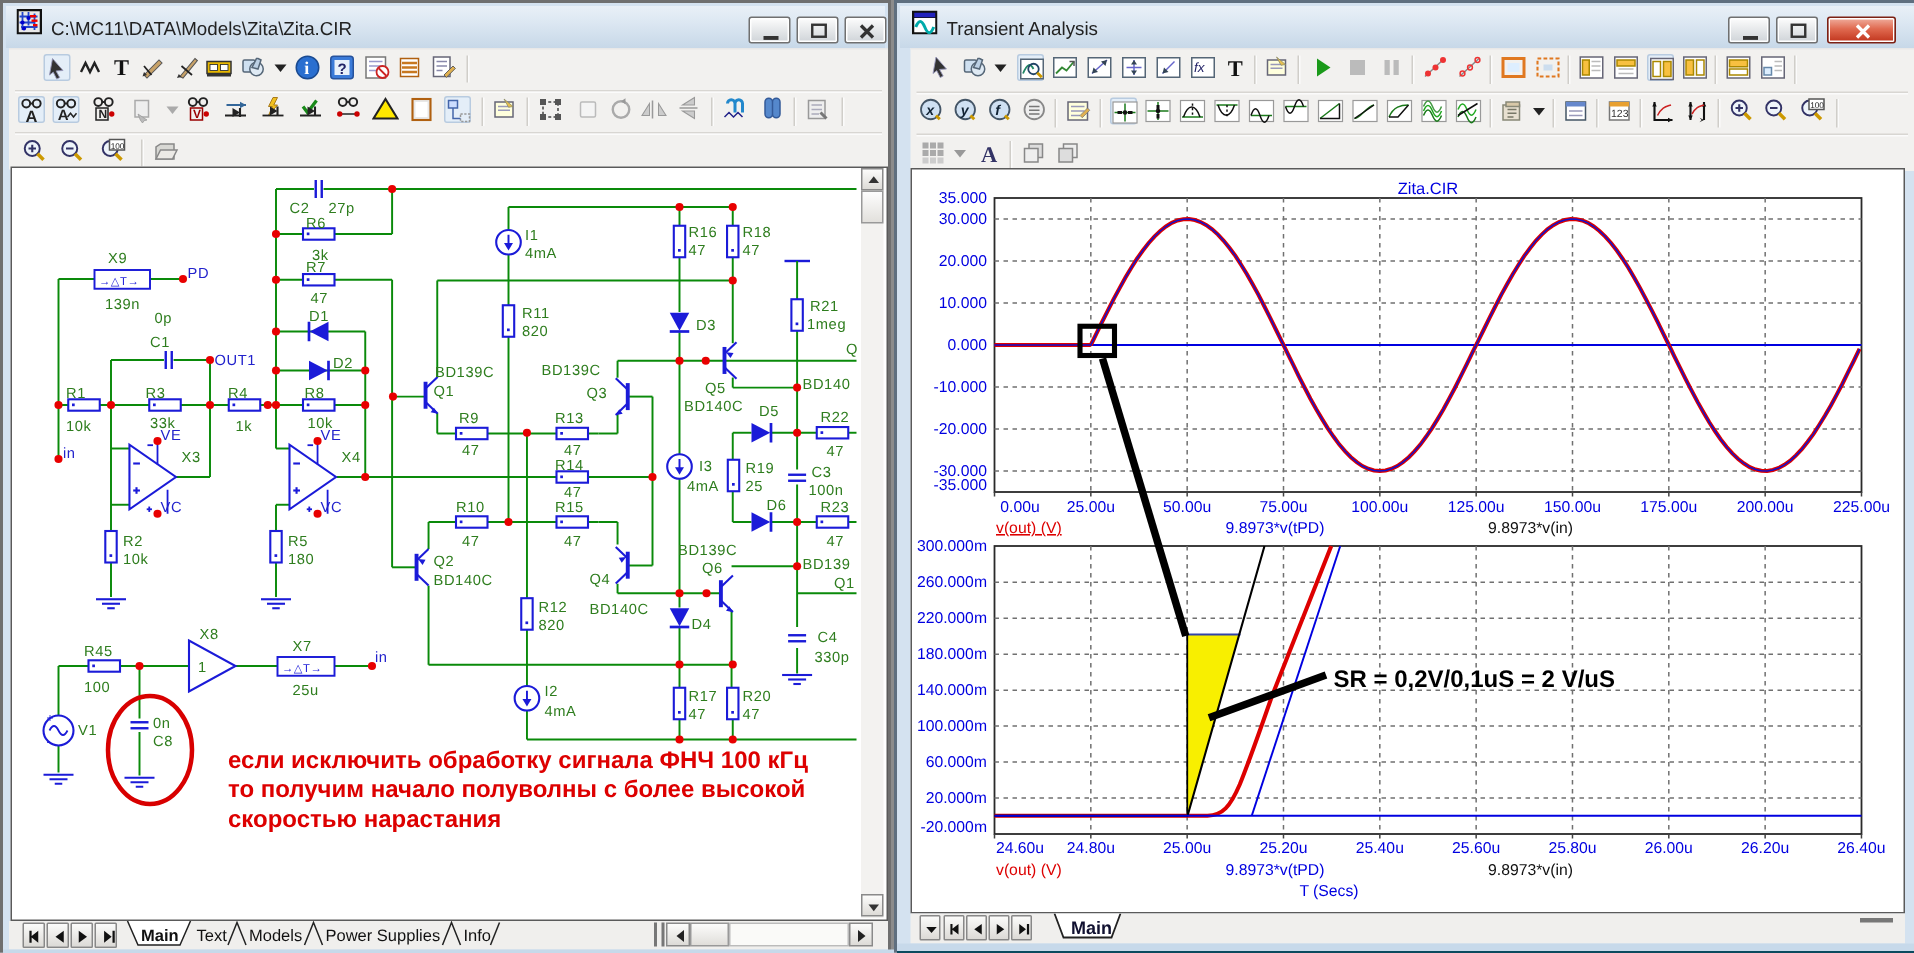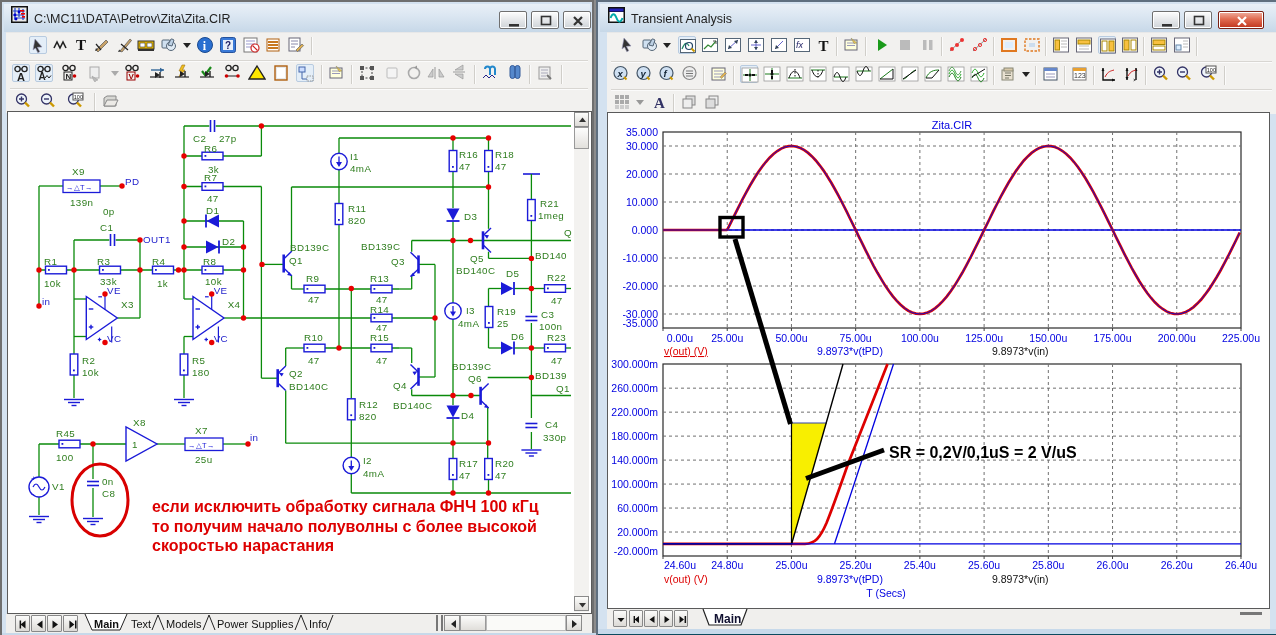--- a/index.html
+++ b/index.html
@@ -29,21 +29,21 @@
         <rect x="0" y="0" width="17" height="17" fill="#111"></rect>
         <rect x="1.5" y="1.5" width="14" height="14" fill="#e8e8e8"></rect>
         <path d="M4 2v12M8 2v9M12 3v11M2 5h12M2 9h10M3 12h11" stroke="#2244cc" stroke-width="1.2" fill="none"></path>
         <rect x="9" y="4" width="4" height="1.6" fill="#e00"></rect>
         <rect x="10" y="7" width="4" height="1.6" fill="#e00"></rect>
         <rect x="11" y="10" width="3" height="1.6" fill="#e00"></rect>
         <circle cx="4" cy="9" r="1.4" fill="#00c"></circle>
         <circle cx="8" cy="6" r="1.4" fill="#00c"></circle>
         <circle cx="5" cy="13" r="1.4" fill="#00c"></circle>
       </svg>
-    <div class="ttxt" style="left:30px">C:\MC11\DATA\Petrov\Zita\Zita.CIR</div>
+    <div class="ttxt" style="left:30px">C:\MC11\DATA\Models\Zita\Zita.CIR</div>
     <div class="tbtn" style="left:495px">
         <svg width="28" height="18">
           <rect x="9" y="12" width="10" height="2.6" fill="#333"></rect>
         </svg>
       </div>
     <div class="tbtn" style="left:527px">
         <svg width="28" height="18">
           <rect x="9.5" y="4.5" width="9" height="8" fill="none" stroke="#333" stroke-width="1.6"></rect>
         </svg>
       </div>

